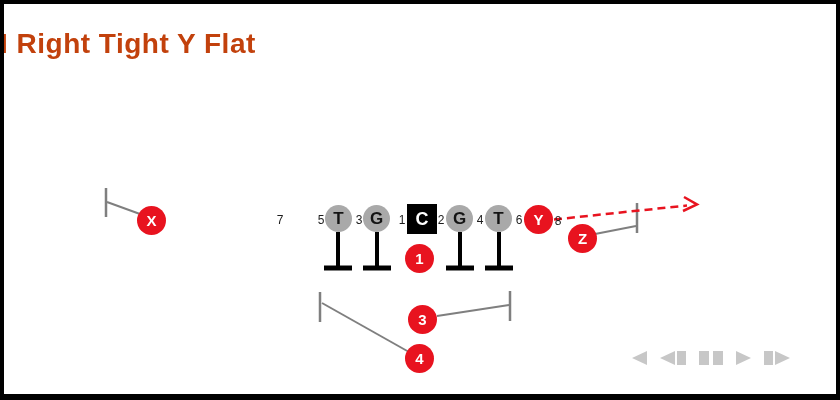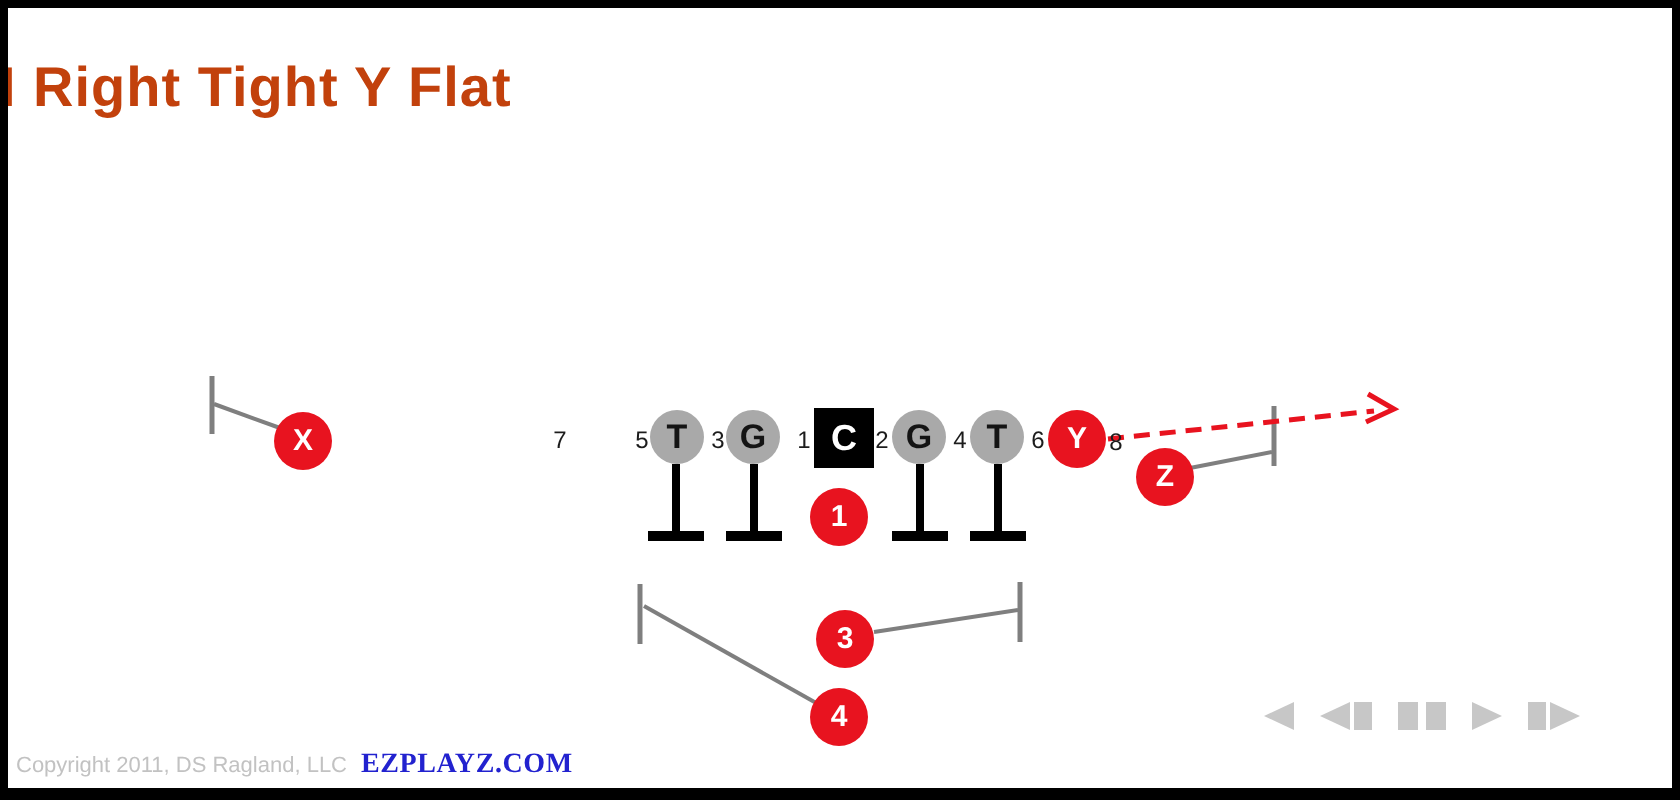--- a/index.html
+++ b/index.html
@@ -112,24 +112,20 @@
   <div class="disc red" style="left:405px;top:244px;">
       <span>1</span>
     </div>
   <div class="disc red" style="left:408px;top:305px;">
       <span>3</span>
     </div>
   <div class="disc red" style="left:405px;top:344px;">
       <span>4</span>
     </div>
 
-  <div class="footer">
-    <span class="copy">Copyright 2011, DS Ragland, LLC</span>
-    <a class="brand" href="#">EZPLAYZ.COM</a>
-  </div>
 
   <div class="controls">
     <div class="ctl">
       <span class="tri-l"></span>
     </div>
     <div class="ctl">
       <span class="tri-l"></span>
       <span class="cbar"></span>
     </div>
     <div class="ctl pause">

